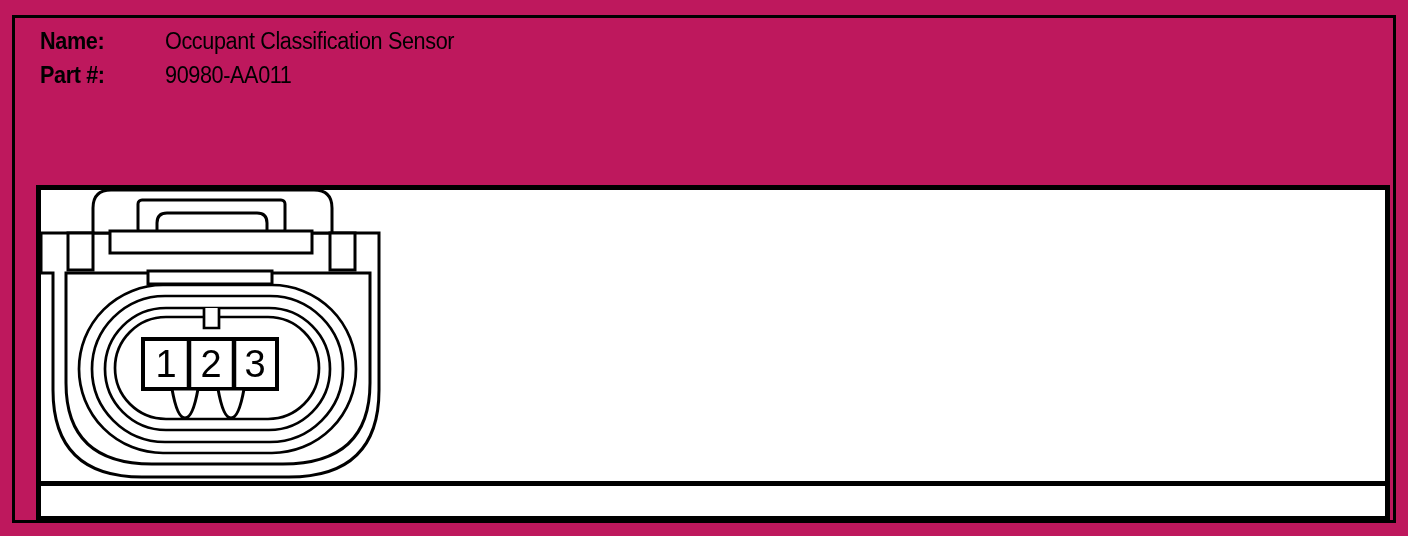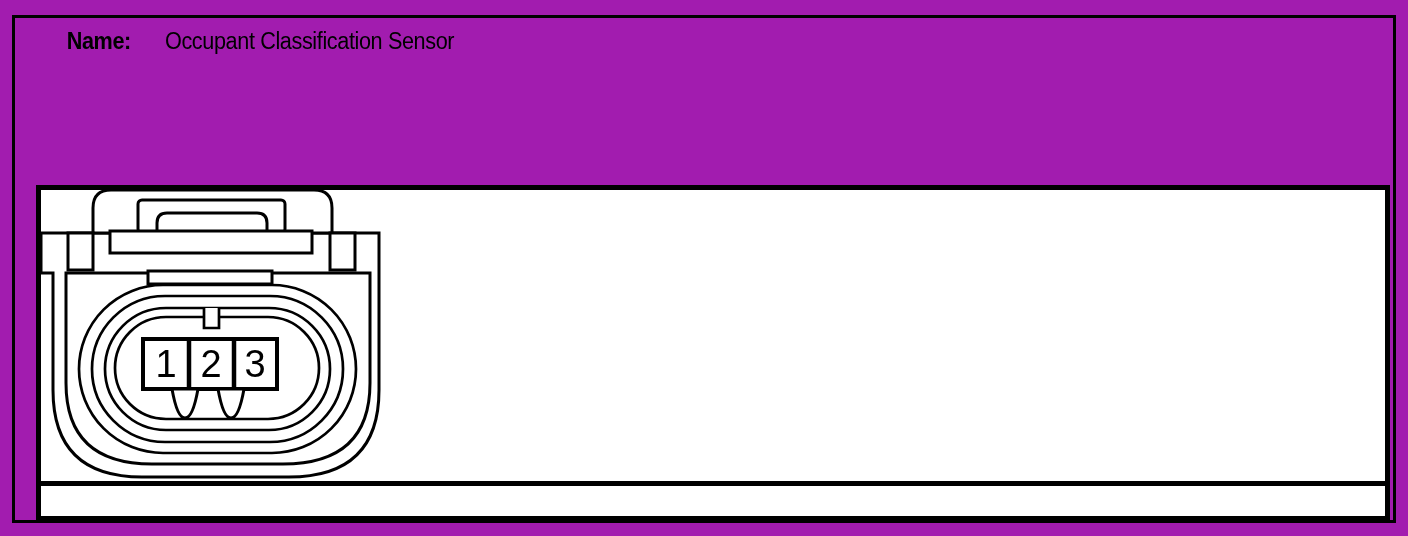--- a/index.html
+++ b/index.html
@@ -2,21 +2,21 @@
 <html><head>
 <meta charset="utf-8">
 <style>
   * { margin: 0; padding: 0; box-sizing: border-box; }
   html, body {
     width: 1408px; height: 536px;
     background: #ffffff;
     font-family: "Liberation Sans", sans-serif;
     overflow: hidden;
   }
-  .page { position: relative; width: 1408px; height: 536px; background:#a21caf;text-align:center; }
+  .page { position: relative; width: 1408px; height: 536px; background:#be185d; }
 
   
   .frame {
     position: absolute;
     left: 12px; top: 15px;
     width: 1384px; height: 508px;
     border: 3px solid #000;
   }
 
   
@@ -84,20 +84,24 @@
 
 <div class="page">
 
   <div class="frame"></div>
 
   <div class="header">
     <div class="header-row">
       <span class="field-label">Name:</span>
       <span class="field-value">Occupant Classification Sensor</span>
     </div>
+    <div class="header-row">
+      <span class="field-label">Part #:</span>
+      <span class="field-value">90980-AA011</span>
+    </div>
   </div>
 
   <div class="main-box">
     <div class="notes-strip"></div>
   </div>
 
   <svg class="connector-art" viewBox="0 0 1408 536">
 
     <path class="ln" d="M 41,233 H 379 V 390 Q 379,477 289,477 H 142 Q 53,477 53,390 V 273 H 41 Z"></path>
 

